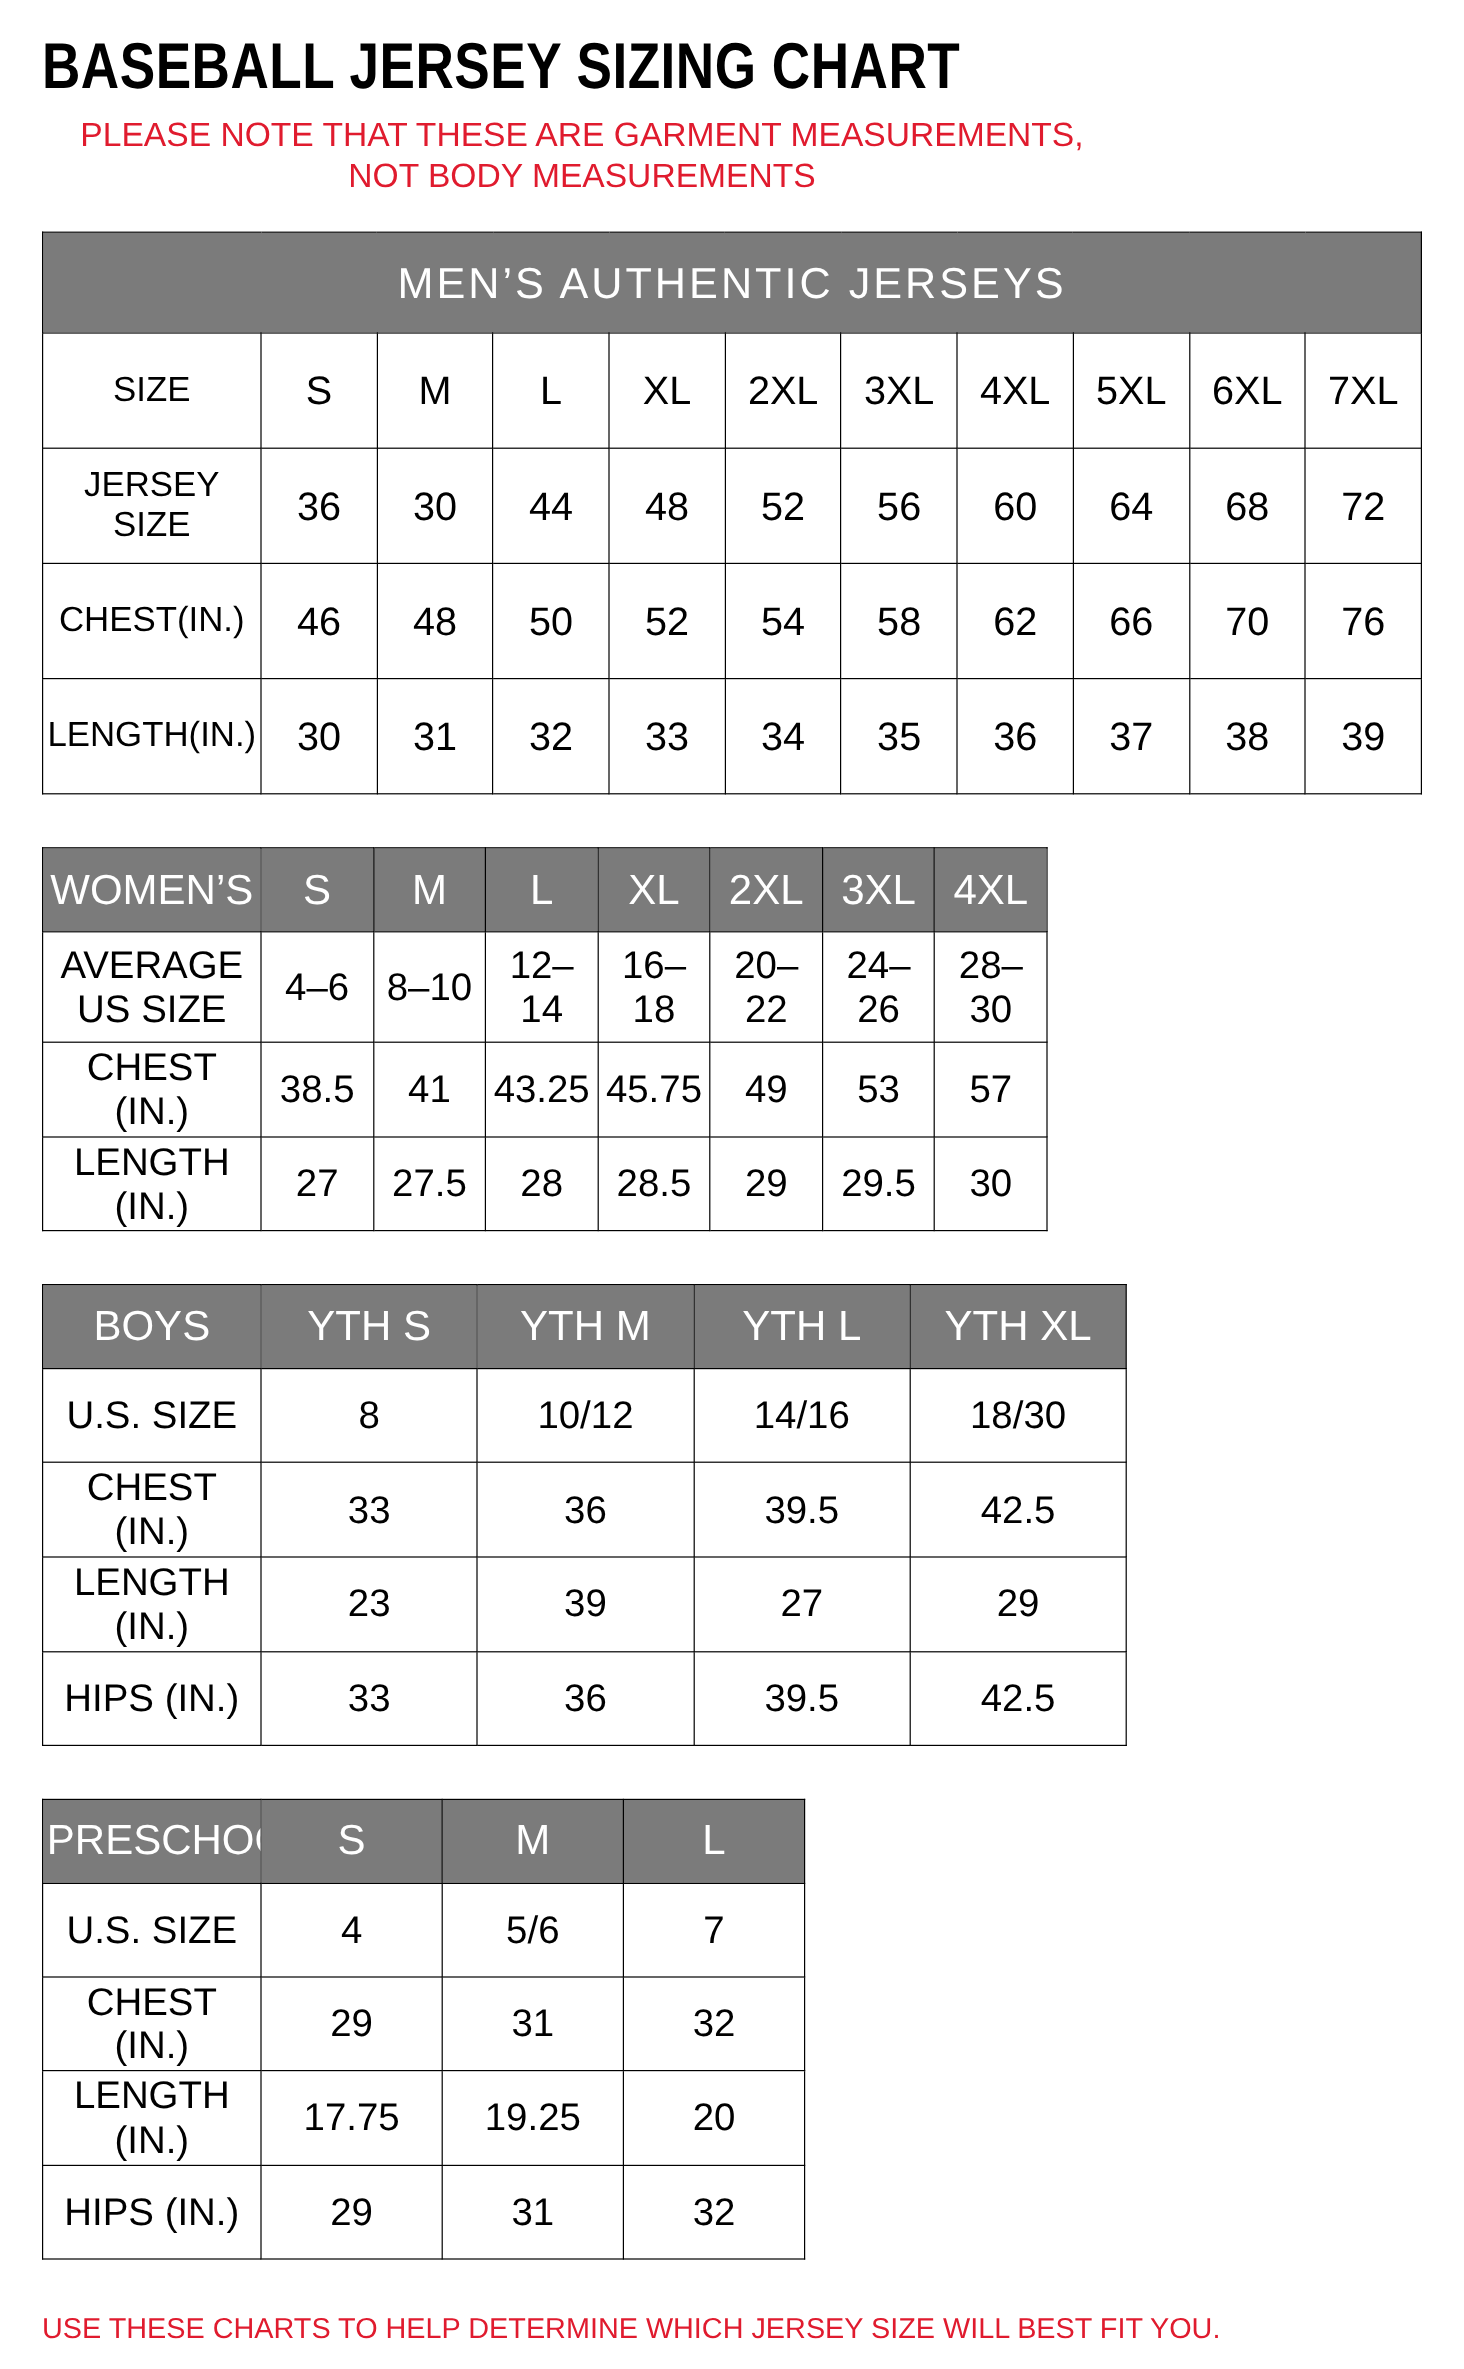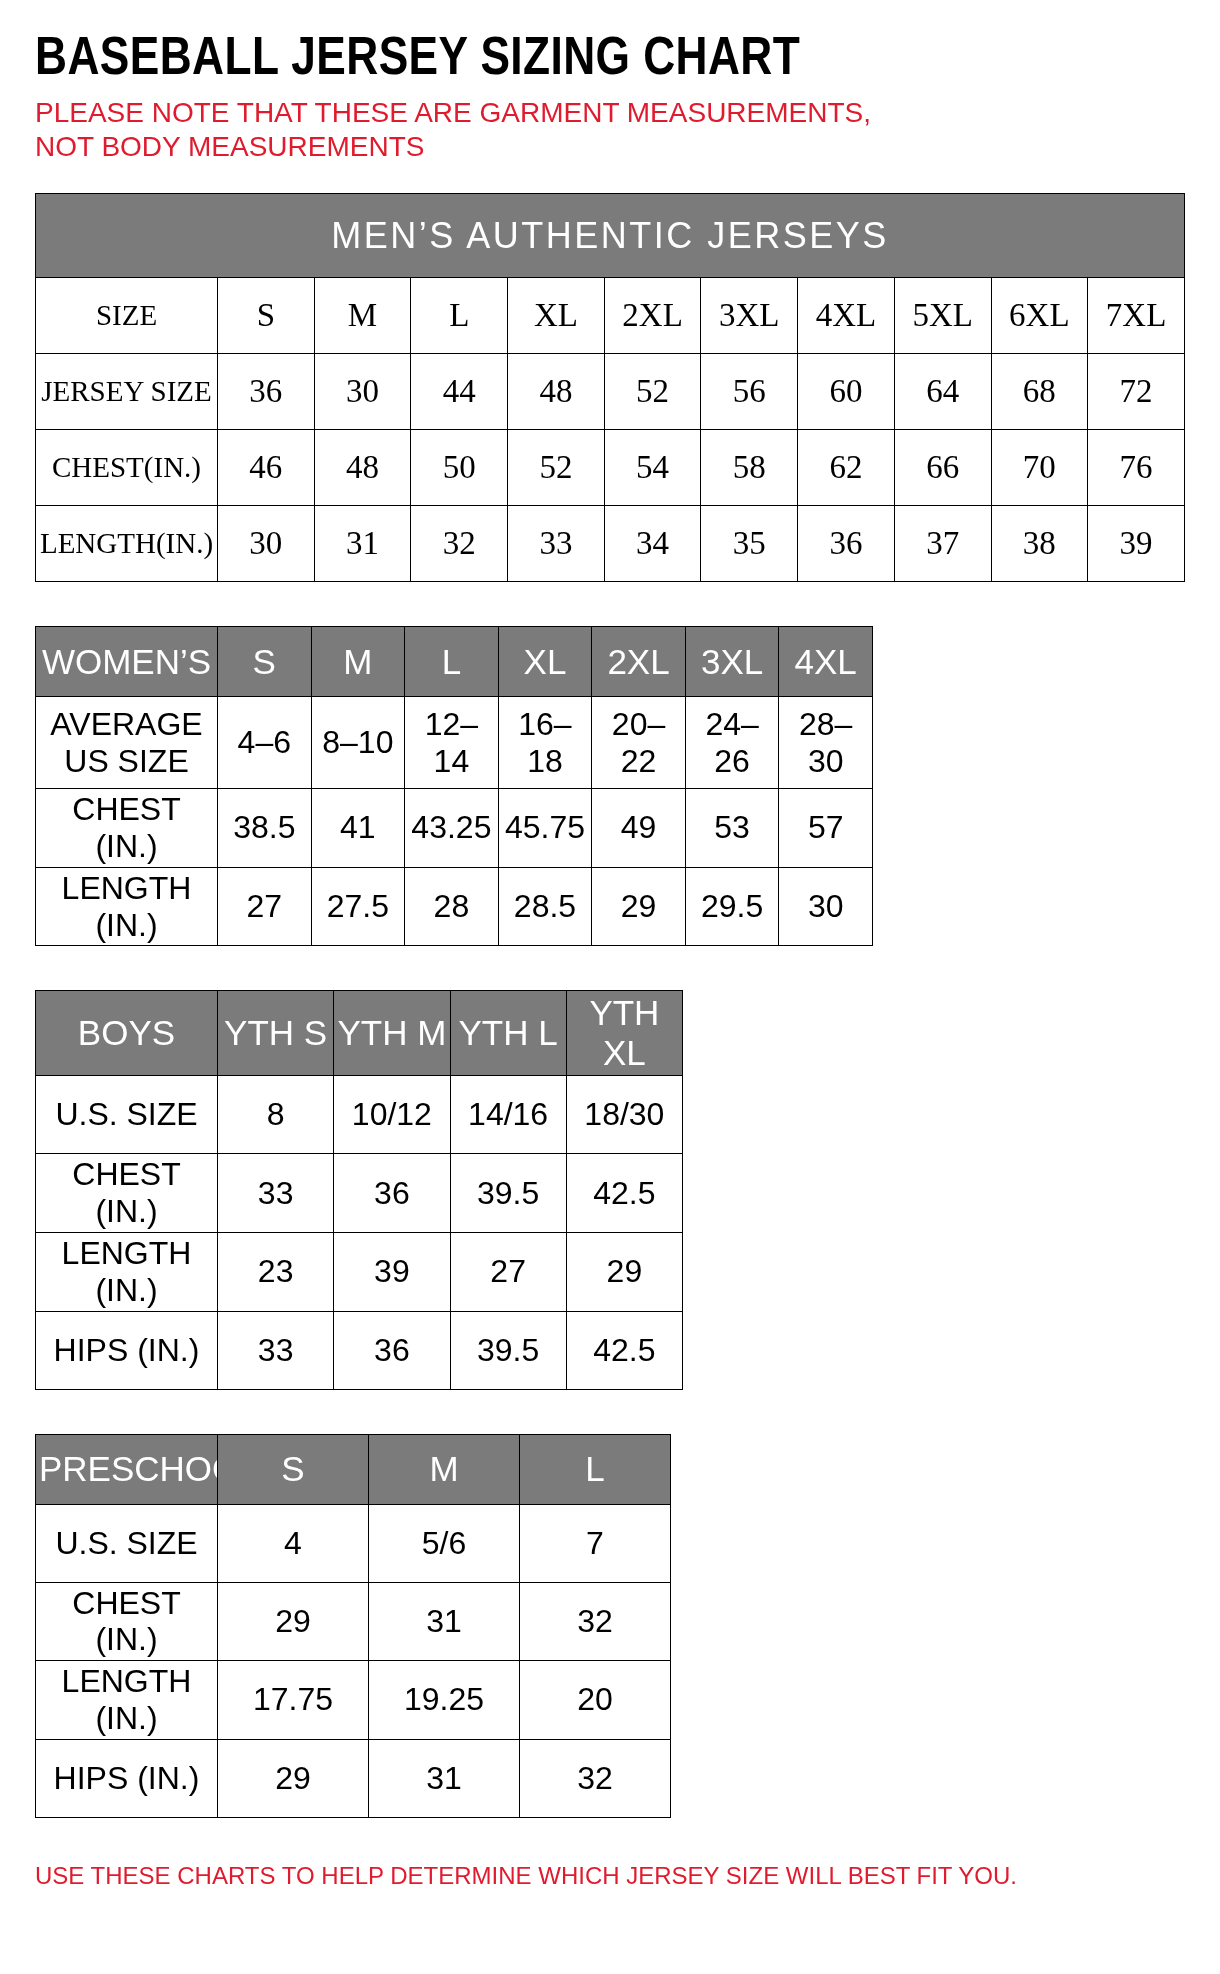--- a/index.html
+++ b/index.html
@@ -20,20 +20,21 @@
       transform: scaleX(0.82);
       transform-origin: left center;
       letter-spacing: 0.5px;
     }
     .note {
       color: #e01b2e;
       font-size: 28px;
       line-height: 1.2;
       max-width: 900px;
       margin: 0 0 30px;
+      text-align: center;
     }
     .footer {
       color: #e01b2e;
       font-size: 24px;
       margin: 20px 0 0;
     }
 
     table {
       border-collapse: collapse;
       table-layout: fixed;
@@ -46,32 +47,32 @@
       padding: 2px 3px;
       font-weight: normal;
       overflow: hidden;
     }
     .gray { background: #7b7b7b; color: #ffffff; }
 
     
     .mens { width: 1150px; }
     .mens col.c0 { width: 182px; }
     .mens .banner { height: 84px; font-size: 36px; letter-spacing: 2.5px; }
-    .mens td { height: 76px; font-size: 33px; font-family: Liberation Serif, serif; }
+    .mens td { height: 96px; font-size: 33px; }
 
     
     td.lbl { font-size: 29px; white-space: pre-line; line-height: 1.15; }
     tr.hrow th { height: 70px; font-size: 35px; }
 
     .womens { width: 838px; }
     .womens col.c0 { width: 182px; }
     .womens td { height: 78px; font-size: 32px; }
     .womens tr.tall td { height: 92px; }
 
-    .boys { width: 648px; }
+    .boys { width: 904px; }
     .boys col.c0 { width: 182px; }
     .boys td { height: 78px; font-size: 32px; }
 
     .preschool { width: 636px; }
     .preschool col.c0 { width: 182px; }
     .preschool td { height: 78px; font-size: 32px; }
   </style>
 </head>
 <body>
 

